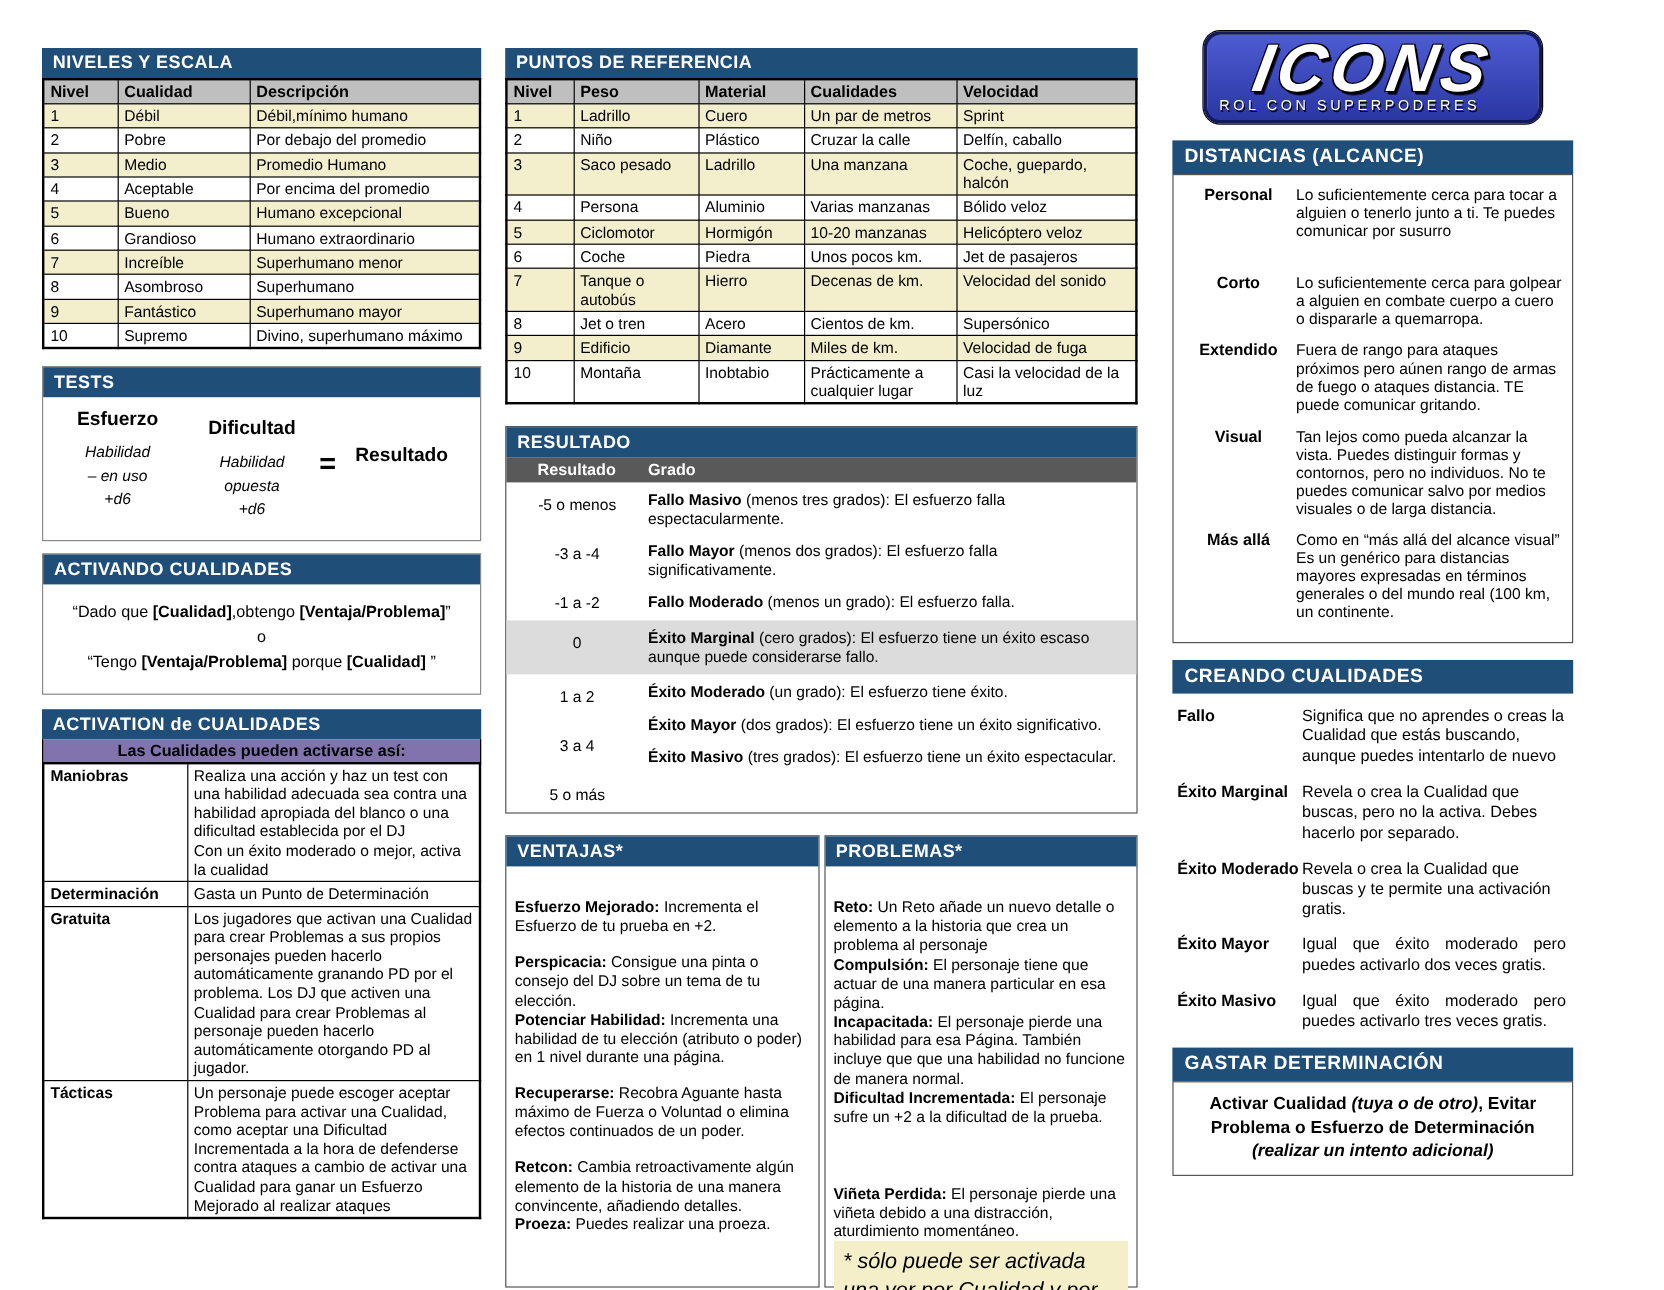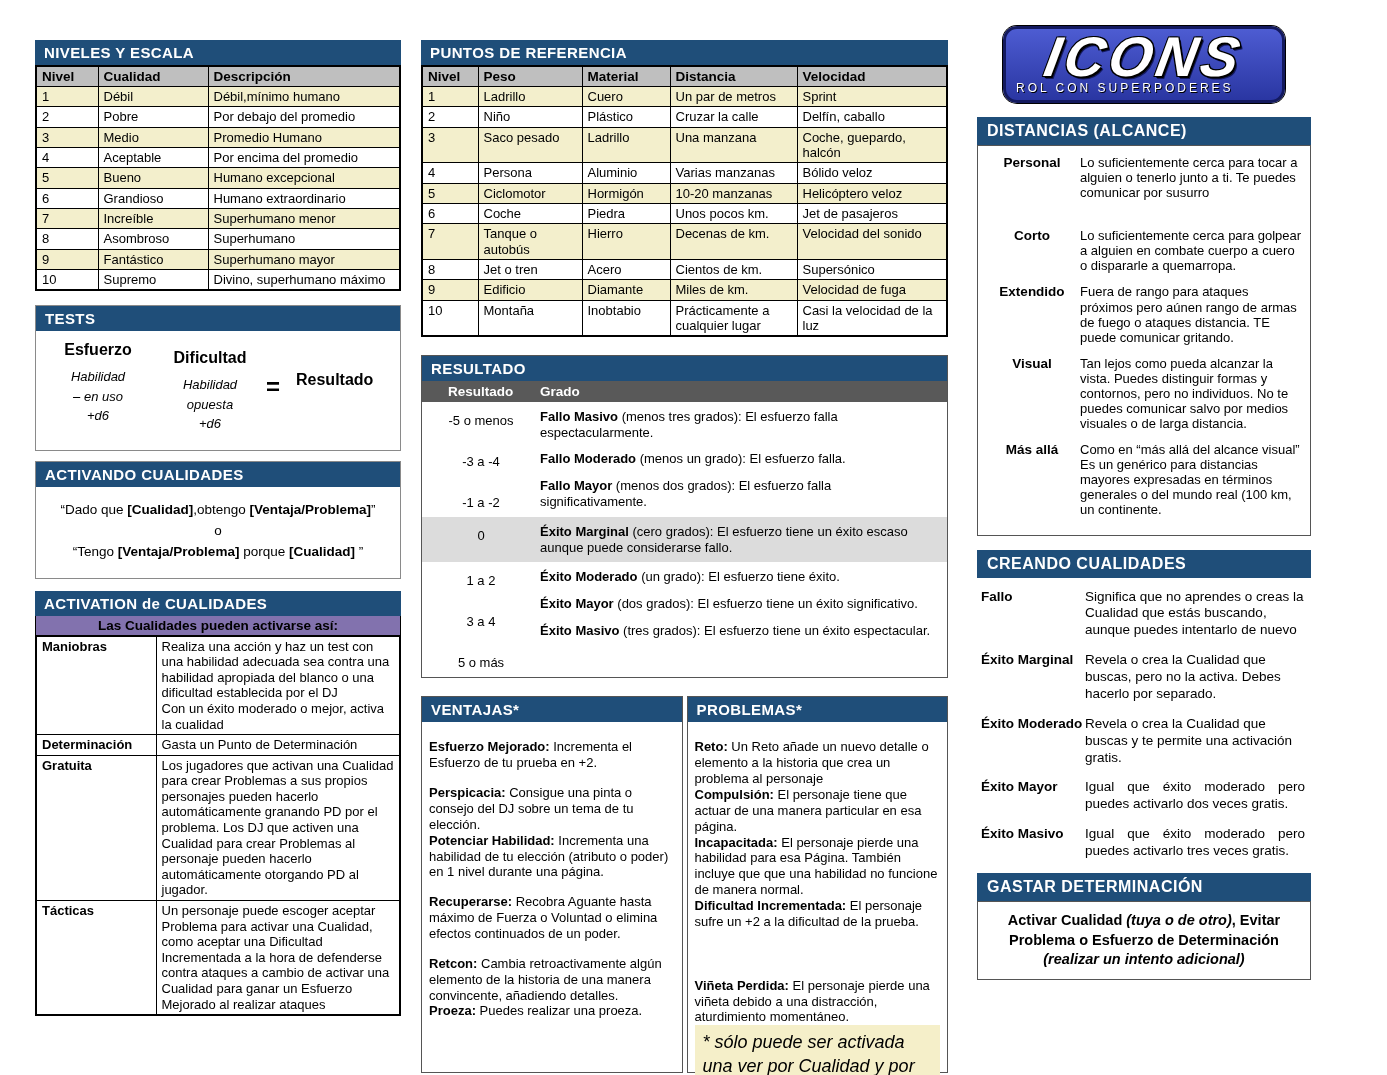--- a/index.html
+++ b/index.html
@@ -54,21 +54,21 @@
   .res-zone.gray { background:#DCDCDC; }
   .res-labels { width:118px; flex-shrink:0; text-align:center; font-size:13px;
                 display:flex; flex-direction:column; gap:26px; padding-top:4px; }
   .res-grados { flex:1; padding-right:10px; font-size:13px; line-height:1.2; }
   .res-grados p { margin:0 0 11px; }
   .res-grados p:last-child { margin-bottom:0; }
 
   
   .vp-wrap { display:flex; gap:4px; }
   .vp { flex:1; border:1px solid #555; display:flex; flex-direction:column; height:377px; }
-  .vp-body { padding:17px 7px; font-size:13px; line-height:1.22; flex:1; display:flex; flex-direction:column; }
+  .vp-body { padding:0 7px; font-size:13px; line-height:1.22; flex:1; display:flex; flex-direction:column;margin-top:26px; }
   .vp-body p { margin:0; }
   .g1 { margin-bottom:14px !important; }
   .g2 { margin-bottom:48px !important; }
   .footnote { margin-top:auto; background:#F5EFC9; font-style:italic; font-size:18px;
               padding:6px 8px 10px; line-height:1.3; }
 
   
   .logo { width:282px; margin:0 auto 14px; background:linear-gradient(#4d5cd2,#2a36a2);
           border:3px solid #13195e; border-radius:14px; padding:0 10px 5px;
           box-shadow:0 0 0 1px #000; }
@@ -249,21 +249,21 @@
             <col style="width:104px">
             <col style="width:88px">
             <col style="width:127px">
             <col>
           </colgroup>
         <thead>
           <tr>
             <th>Nivel</th>
             <th>Peso</th>
             <th>Material</th>
-            <th>Distancia</th>
+            <th>Cualidades</th>
             <th>Velocidad</th>
           </tr>
         </thead>
         <tbody>
           <tr class="y">
               <td>1</td>
               <td>Ladrillo</td>
               <td>Cuero</td>
               <td>Un par de metros</td>
               <td>Sprint</td>
@@ -342,22 +342,22 @@
         <span>Grado</span>
       </div>
       <div class="res-zone">
         <div class="res-labels">
           <div>-5 o menos</div>
           <div>-3 a -4</div>
           <div>-1 a -2</div>
         </div>
         <div class="res-grados">
           <p><b>Fallo Masivo</b><span> (menos tres grados): El esfuerzo falla espectacularmente.</span></p>
+          <p><b>Fallo Mayor</b><span> (menos dos grados): El esfuerzo falla significativamente.</span></p>
           <p><b>Fallo Moderado</b><span> (menos un grado): El esfuerzo falla.</span></p>
-          <p><b>Fallo Mayor</b><span> (menos dos grados): El esfuerzo falla significativamente.</span></p>
         </div>
       </div>
       <div class="res-zone gray">
         <div class="res-labels">
           <div>0</div>
         </div>
         <div class="res-grados">
           <p><b>Éxito Marginal</b><span> (cero grados): El esfuerzo tiene un éxito escaso aunque puede considerarse fallo.</span></p>
         </div>
       </div>

